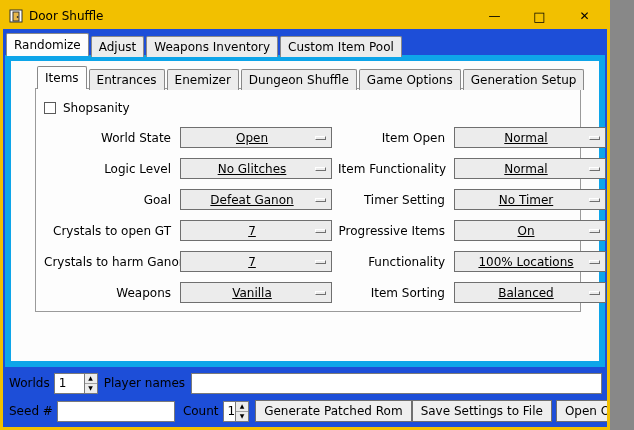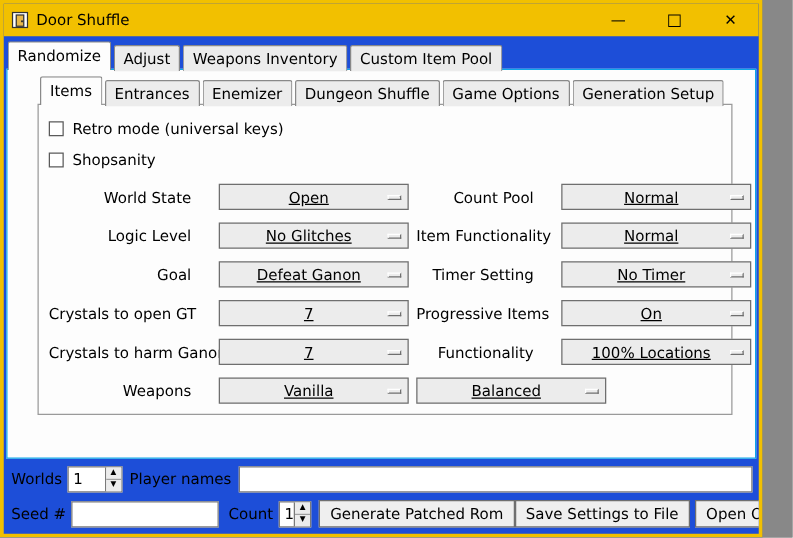--- a/index.html
+++ b/index.html
@@ -32,21 +32,21 @@
   .tabs-inner { margin:5px 0 0 2px; }
   .tab {
     border:1px solid #898989; border-bottom:none; border-radius:2px 2px 0 0;
     background:#ececec; padding:3px 7px 3px; margin-right:2px;
     position:relative; top:1px; white-space:nowrap; cursor:default;
   }
   .tab.active {
     background:#fdfdfd; top:0; padding-top:4px; padding-bottom:4px; z-index:3;
   }
   .panel-outer {
-    flex:1 1 auto; margin:0 2px; border:1px solid #0ea5e9; background:#fdfdfd;
+    flex:1 1 auto; margin:0 2px; border:6px solid #0ea5e9; background:#fdfdfd;
     margin-top:-1px; display:flex; flex-direction:column; min-height:0;
   }
   .notebook-inner { margin-left:24px; margin-right:18px; }
   .panel-inner {
     border:1px solid #9a9a9a; background:#fdfdfd; margin-top:-1px; padding:8px;
   }
 
   
   .check-row { display:flex; align-items:center; height:22px; margin-bottom:3px; }
   .checkbox {
@@ -54,21 +54,21 @@
     flex:0 0 auto;
   }
   .check-label { white-space:nowrap; }
 
   
   .opt-grid {
     display:grid; margin-top:8px;
     grid-template-columns:136px 158px 116px 152px;
     row-gap:10px; align-items:center;
   }
-  .opt-label { text-align:right; padding-right:22px; white-space:nowrap; }
+  .opt-label { text-align:right; padding-right:9px; white-space:nowrap; }
   .dropdown {
     width:152px; height:21px; background:#ececec; border:1px solid #6f6f6f;
     display:flex; align-items:center; justify-content:center; position:relative;
     cursor:default;
     text-decoration:underline;
   }
   .dropdown .dd-text { padding-right:8px; white-space:nowrap; }
   .dd-ind {
     position:absolute; right:5px; top:8px; width:11px; height:4px; background:#ececec;
     border:1px solid; border-color:#ffffff #6f6f6f #6f6f6f #ffffff;
@@ -139,35 +139,31 @@
         <div class="tab">Enemizer</div>
         <div class="tab">Dungeon Shuffle</div>
         <div class="tab">Game Options</div>
         <div class="tab">Generation Setup</div>
       </div>
 
       <div class="panel-inner">
 
         <div class="check-row">
           <span class="checkbox"></span>
-          <span class="check-label">Retro mode (universal keys)</span>
-        </div>
-        <div class="check-row">
-          <span class="checkbox"></span>
           <span class="check-label">Shopsanity</span>
         </div>
 
         <div class="opt-grid">
 
           <div class="opt-label">World State</div>
           <div class="dropdown">
             <span class="dd-text">Open</span>
             <span class="dd-ind"></span>
           </div>
-          <div class="opt-label">Count Pool</div>
+          <div class="opt-label">Item Open</div>
           <div class="dropdown">
             <span class="dd-text">Normal</span>
             <span class="dd-ind"></span>
           </div>
 
           <div class="opt-label">Logic Level</div>
           <div class="dropdown">
             <span class="dd-text">No Glitches</span>
             <span class="dd-ind"></span>
           </div>
@@ -208,20 +204,21 @@
           <div class="dropdown">
             <span class="dd-text">100% Locations</span>
             <span class="dd-ind"></span>
           </div>
 
           <div class="opt-label">Weapons</div>
           <div class="dropdown">
             <span class="dd-text">Vanilla</span>
             <span class="dd-ind"></span>
           </div>
+          <div class="opt-label">Item Sorting</div>
           <div class="dropdown">
             <span class="dd-text">Balanced</span>
             <span class="dd-ind"></span>
           </div>
 
         </div>
       </div>
     </div>
   </div>
 

